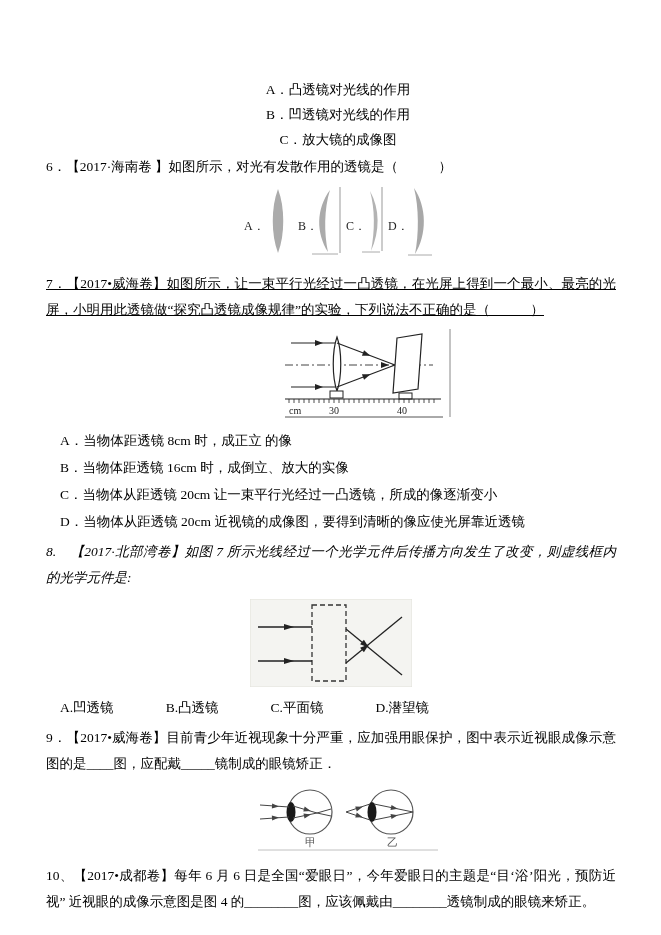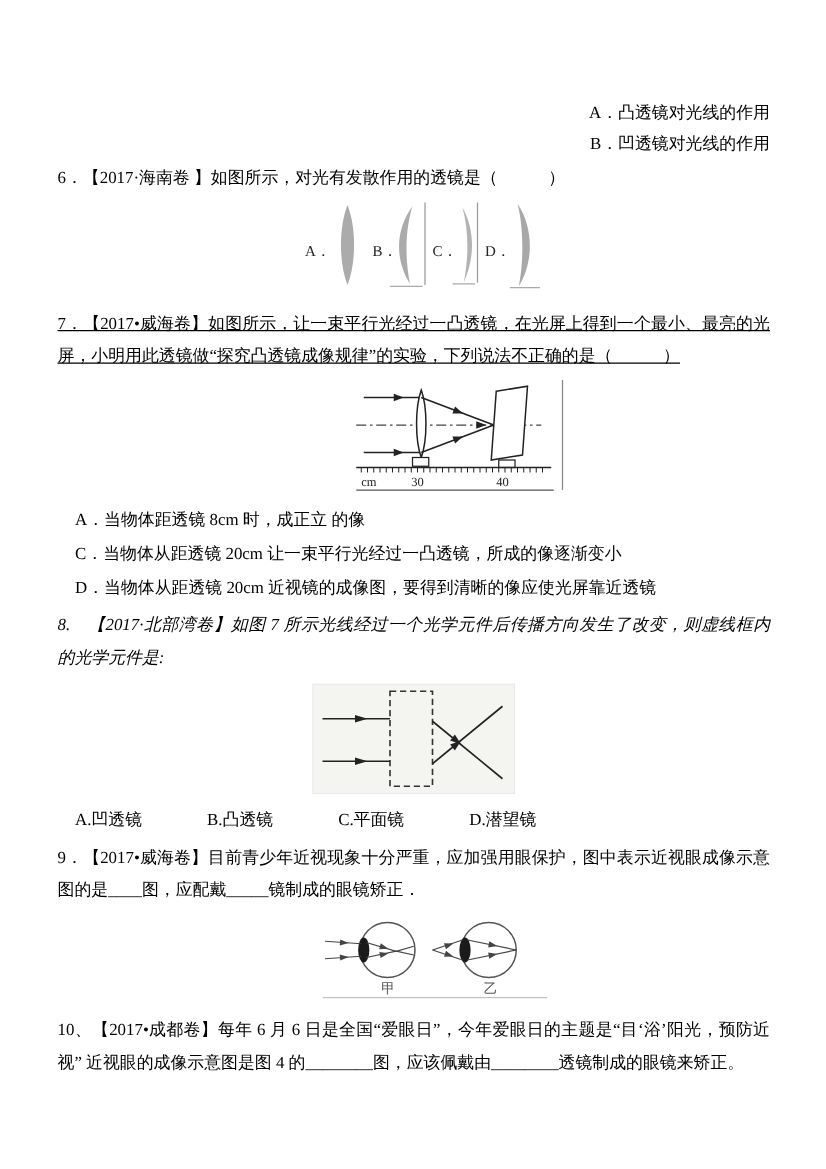--- a/index.html
+++ b/index.html
@@ -7,41 +7,42 @@
     position:relative;
     width:661px;height:935px;
     background:#ffffff;
     box-sizing:border-box;
     padding:78px 45px 0 46px;
     font-family:"Liberation Serif","DejaVu Serif",serif;
     color:#000;
     font-size:13.5px;
     overflow:hidden;
   }
-  .line{line-height:24px;text-align:right;}
+  .line{line-height:24px;text-align:center;}
   .opt{padding-left:14px;margin-bottom:1px;}
   .stem{line-height:25px;text-align:justify;margin-top:2px;}
   .stem2{line-height:26px;text-align:justify;}
   .q7opt{padding-left:14px;line-height:27px;text-align:justify;}
   .fig{position:relative;}
   .fig6{margin:6px 0 4px 196px;}
   .fig7{margin:6px 0 4px 237px;}
   .fig8{margin:8px 0 2px 204px;}
   .fig9{margin:8px 0 2px 212px;}
   .q8opts{display:flex;gap:52px;padding-left:14px;line-height:26px;margin-top:4px;align-items:center;}
   svg text{font-family:"Liberation Serif","DejaVu Serif",serif;}
 </style>
 </head>
 <body>
 
 <div class="page">
 
   <div>
     <div class="line opt">A．凸透镜对光线的作用</div>
     <div class="line opt">B．凹透镜对光线的作用</div>
+    <div class="line opt">C．放大镜的成像图</div>
   </div>
 
   <div class="stem">6．【2017·海南卷 】如图所示，对光有发散作用的透镜是（　　　）</div>
 
   <div class="fig fig6">
     <svg width="200" height="74" viewBox="0 0 200 74">
       <text x="2" y="45" font-size="12" fill="#222">A．</text>
       <path d="M36,4 C43,22 43,50 36,68 C29,50 29,22 36,4 Z" fill="#ababab"></path>
 
       <text x="56" y="45" font-size="12" fill="#222">B．</text>
@@ -90,20 +91,21 @@
       <text x="6" y="85" font-size="10" fill="#222">cm</text>
       <text x="46" y="85" font-size="10" fill="#222">30</text>
       <text x="114" y="85" font-size="10" fill="#222">40</text>
       <path d="M2,88 L160,88" stroke="#555" stroke-width="1"></path>
       <path d="M167,0 L167,88" stroke="#888" stroke-width="1"></path>
     </svg>
   </div>
 
   <div>
     <div class="q7opt">A．当物体距透镜 8cm 时，成正立 的像</div>
+    <div class="q7opt">B．当物体距透镜 16cm 时，成倒立、放大的实像</div>
     <div class="q7opt">C．当物体从距透镜 20cm 让一束平行光经过一凸透镜，所成的像逐渐变小</div>
     <div class="q7opt">D．当物体从距透镜 20cm 近视镜的成像图，要得到清晰的像应使光屏靠近透镜</div>
   </div>
 
   <div class="stem2" style="margin-top:4px;font-style:italic;">8.　【2017·北部湾卷】如图 7 所示光线经过一个光学元件后传播方向发生了改变，则虚线框内 的光学元件是:</div>
 
   <div class="fig fig8">
     <svg width="162" height="88" viewBox="0 0 162 88">
       <rect x="0" y="0" width="162" height="88" fill="#f4f4f1" stroke="#e2e2da" stroke-width="1"></rect>
 

